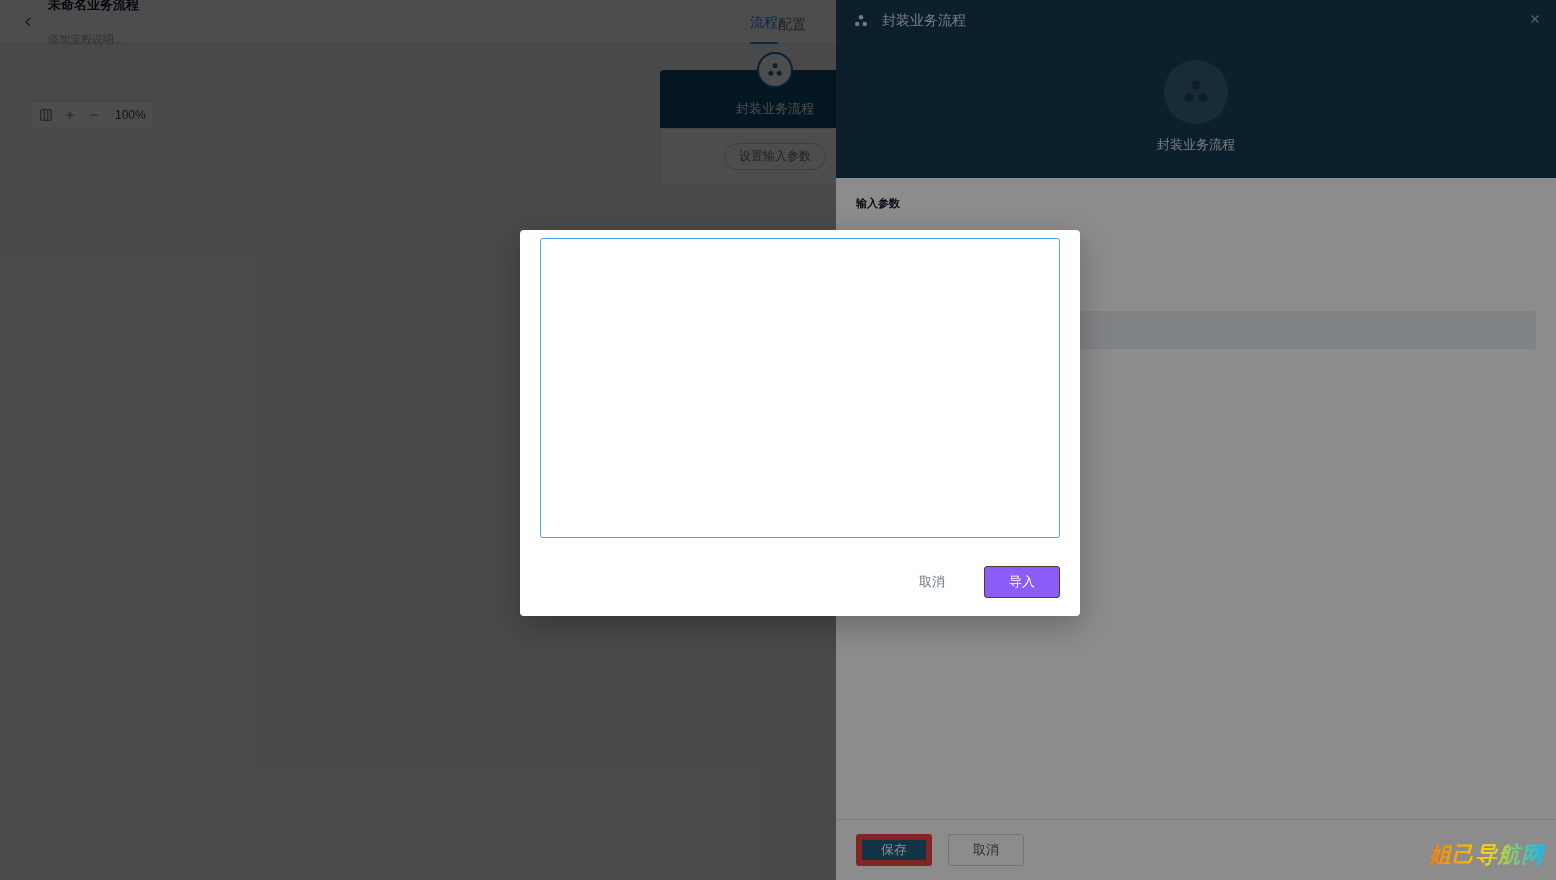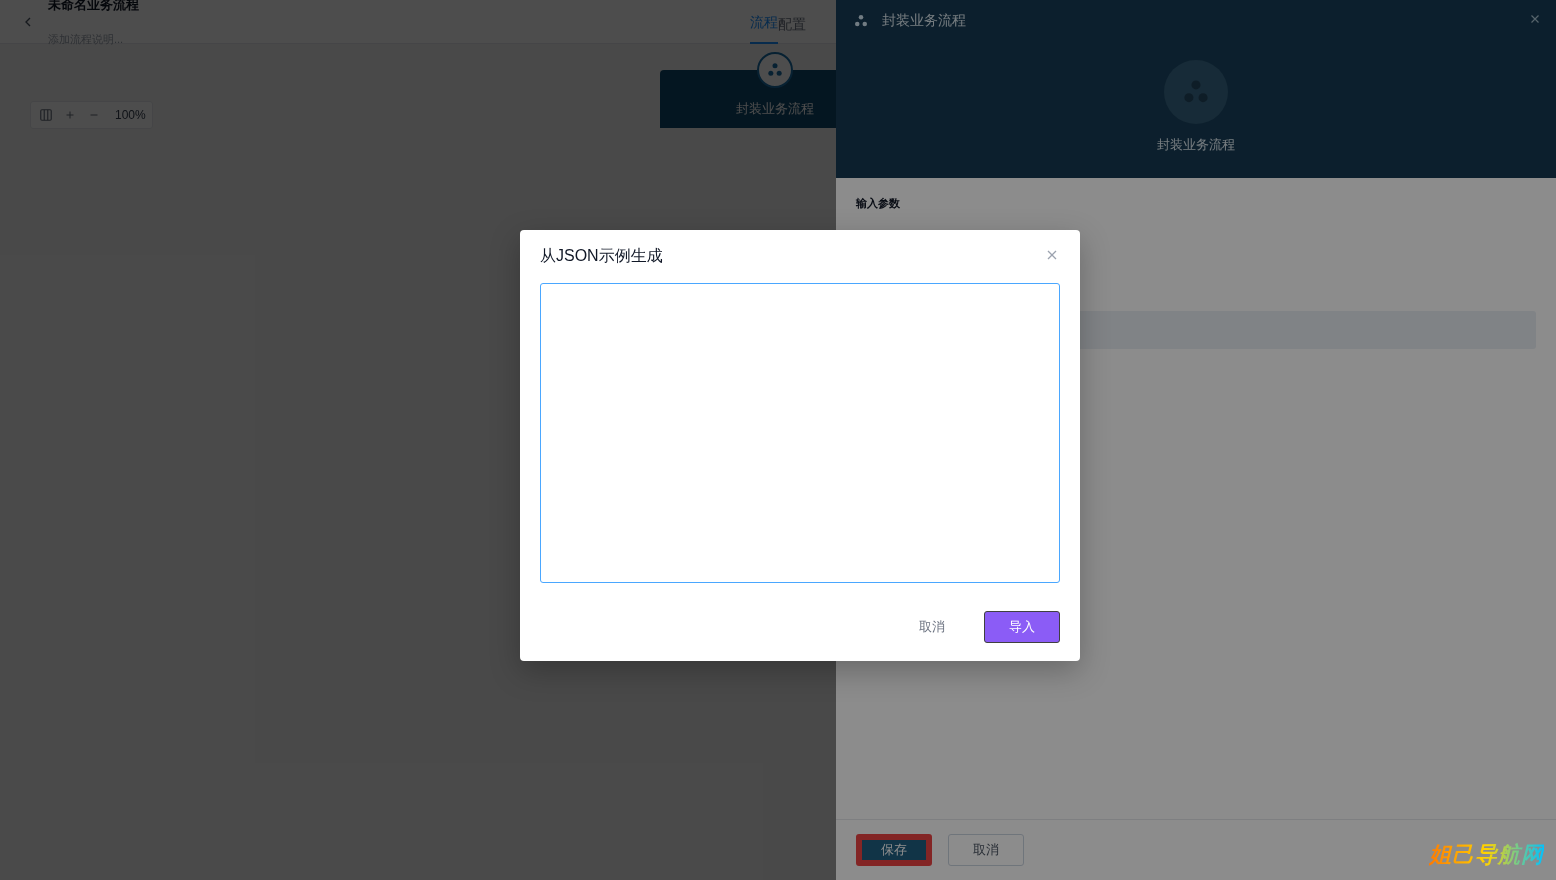--- a/index.html
+++ b/index.html
@@ -106,20 +106,23 @@
     <div class="node-header">
       <div class="node-badge">
         <svg width="20" height="20" viewBox="0 0 24 24" fill="currentColor">
             <circle cx="12" cy="7" r="3"></circle>
             <circle cx="7" cy="16" r="3"></circle>
             <circle cx="17" cy="16" r="3"></circle>
           </svg>
       </div>
       <span>封装业务流程</span>
     </div>
+    <div class="node-body">
+      <div class="pill">设置输入参数</div>
+    </div>
   </div>
 
   <div class="overlay"></div>
 
   <div class="side">
     <div class="side-head">
       <div class="side-head-top">
         <div class="sicon">
           <svg width="18" height="18" viewBox="0 0 24 24" fill="currentColor">
               <circle cx="12" cy="7" r="3"></circle>
@@ -152,28 +155,20 @@
     </div>
     <div class="side-foot">
       <div class="btn btn-primary-dark">保存</div>
       <div class="btn btn-outline">取消</div>
     </div>
   </div>
 
   <div class="overlay" style="z-index:20;"></div>
 
   <div class="modal">
-    <div class="modal-head">
-      <div class="modal-title">从JSON示例生成</div>
-      <div class="modal-close">
-        <svg width="16" height="16" viewBox="0 0 24 24" fill="none" stroke="currentColor" stroke-width="2">
-            <path d="M18 6L6 18M6 6l12 12"></path>
-          </svg>
-      </div>
-    </div>
     <div class="modal-body">
       <textarea class="json-ta" style=""></textarea>
     </div>
     <div class="modal-foot">
       <div class="btn btn-ghost">取消</div>
       <div class="btn btn-primary">导入</div>
     </div>
   </div>
 
   <div class="watermark">姐己导航网</div>

